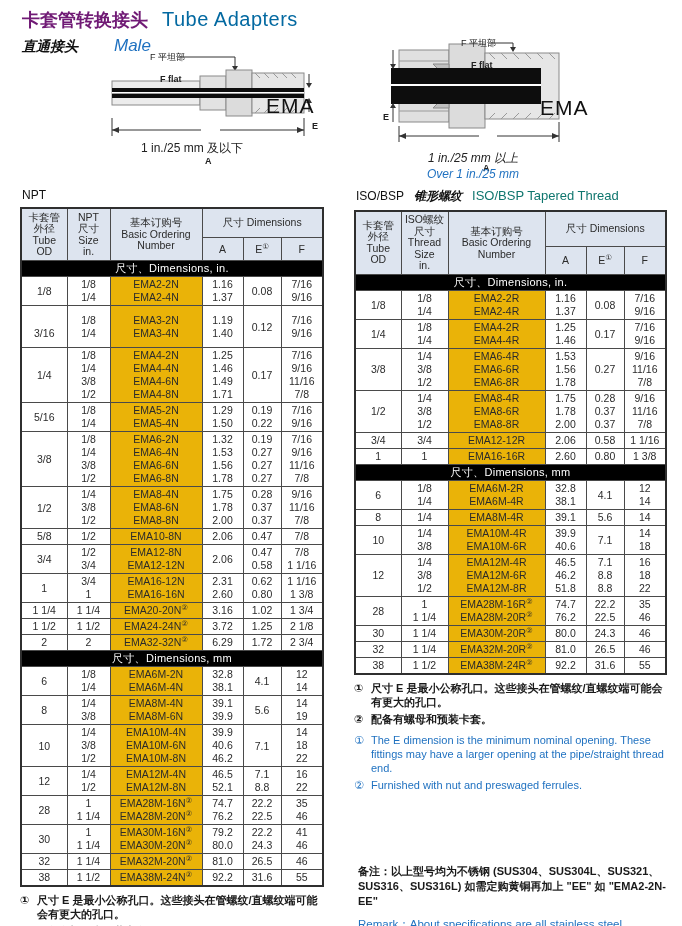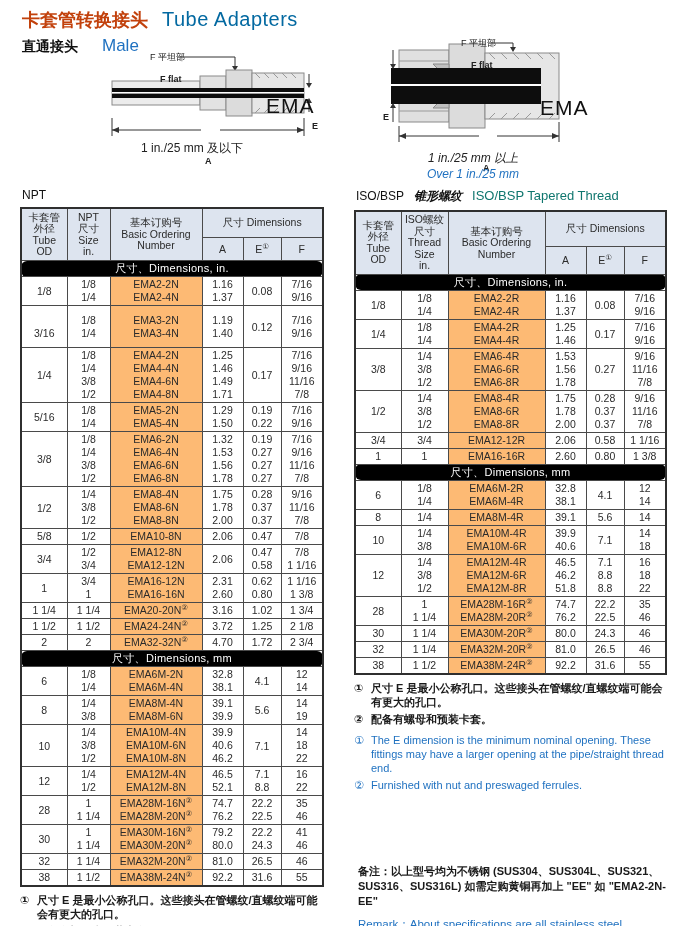--- a/index.html
+++ b/index.html
@@ -1,23 +1,23 @@
 <!DOCTYPE html>
 <html><head>
 <meta charset="utf-8">
 <style>
   html,body{margin:0;padding:0;background:#fff;}
   .page{position:relative;width:682px;height:926px;background:#ffffff;overflow:hidden;
         font-family:"Liberation Sans","DejaVu Sans",sans-serif;color:#222;}
 
   
   .main-title{position:absolute;left:22px;top:8px;display:flex;align-items:baseline;gap:14px;}
-  .main-title .zh{font-size:18px;font-weight:bold;color:#c2410c;}
+  .main-title .zh{font-size:18px;font-weight:bold;color:#701a75;}
   .main-title .en{font-size:20px;color:#0369a1;letter-spacing:.5px;}
-  .sub-title{position:absolute;left:22px;top:36px;display:flex;align-items:baseline;gap:24px;}
+  .sub-title{position:absolute;left:22px;top:36px;display:flex;align-items:baseline;gap:36px;font-style:italic;}
   .sub-title .zh{font-size:14px;font-weight:bold;color:#111;}
   .sub-title .en{font-size:17px;color:#1f71c0;}
 
   
   .diagram{position:absolute;}
   .diagram .lbl{position:absolute;font-size:9px;color:#222;white-space:nowrap;}
   .diagram .lbl.b{font-weight:bold;margin-top:34px;}
   .ema-label{position:absolute;font-size:21px;letter-spacing:1px;color:#111;}
   .caption{position:absolute;text-align:center;line-height:16px;}
   .caption .zh{font-size:12px;color:#222;}
@@ -31,25 +31,25 @@
   .tbl-label .zh{font-weight:bold;font-style:italic;color:#111;}
   .tbl-label .en{color:#0f766e;font-size:13px;}
 
   
   table.spec{border-collapse:collapse;table-layout:fixed;width:100%;
              border:2px solid #2f2f2f;font-size:10.5px;color:#2b2b2b;}
   table.spec th,table.spec td{border:1px solid #4a4a4a;padding:0;}
   table.spec thead th{background:#dde4ef;font-weight:normal;vertical-align:middle;padding:2px 1px;}
   table.spec thead .hl{line-height:11.5px;text-align:center;}
   table.spec tr.band td{background:#000;color:#fff;text-align:center;font-size:11px;
-                        line-height:15px;height:15px;letter-spacing:.3px;border-radius:6px;}
+                        line-height:15px;height:15px;letter-spacing:.3px;}
   table.spec tr.group td{vertical-align:middle;text-align:center;padding:1px 0;
                          border-top:1.5px solid #2f2f2f;}
   table.spec .ln{line-height:13px;height:13px;white-space:nowrap;}
-  table.spec td.num{text-align:left;background:#fdba74;padding-left:5px;}
+  table.spec td.num{text-align:left;background:#eab308;padding-left:5px;}
   table.spec td .merged{display:flex;align-items:center;justify-content:center;}
   sup.fnsup{font-size:7.5px;vertical-align:super;line-height:0;}
   .spec col.c1{width:46px}.spec col.c2{width:43px}.spec col.c3{width:92px}
   .spec col.c4{width:41px}.spec col.c5{width:38px}.spec col.c6{width:42px}
   .spec.iso col.c2{width:47px}.spec.iso col.c3{width:97px}
 
   
   .footnotes{margin-top:6px;}
   .fnline{display:flex;gap:4px;font-size:11px;line-height:14px;margin-top:3px;}
   .fnline .mark{flex:0 0 13px;}
@@ -496,21 +496,21 @@
               <td>
                 <div class="ln">2</div>
               </td>
               <td>
                 <div class="ln">2</div>
               </td>
               <td class="num">
                 <div class="ln">EMA32-32N<sup class="fnsup">②</sup></div>
               </td>
               <td>
-                <div class="ln">4.70</div>
+                <div class="ln">6.29</div>
               </td>
               <td>
                 <div class="ln">1.72</div>
               </td>
               <td>
                 <div class="ln">2 3/4</div>
               </td>
             </tr>
             <tr class="band">
               <td colspan="6">尺寸、Dimensions, mm</td>

